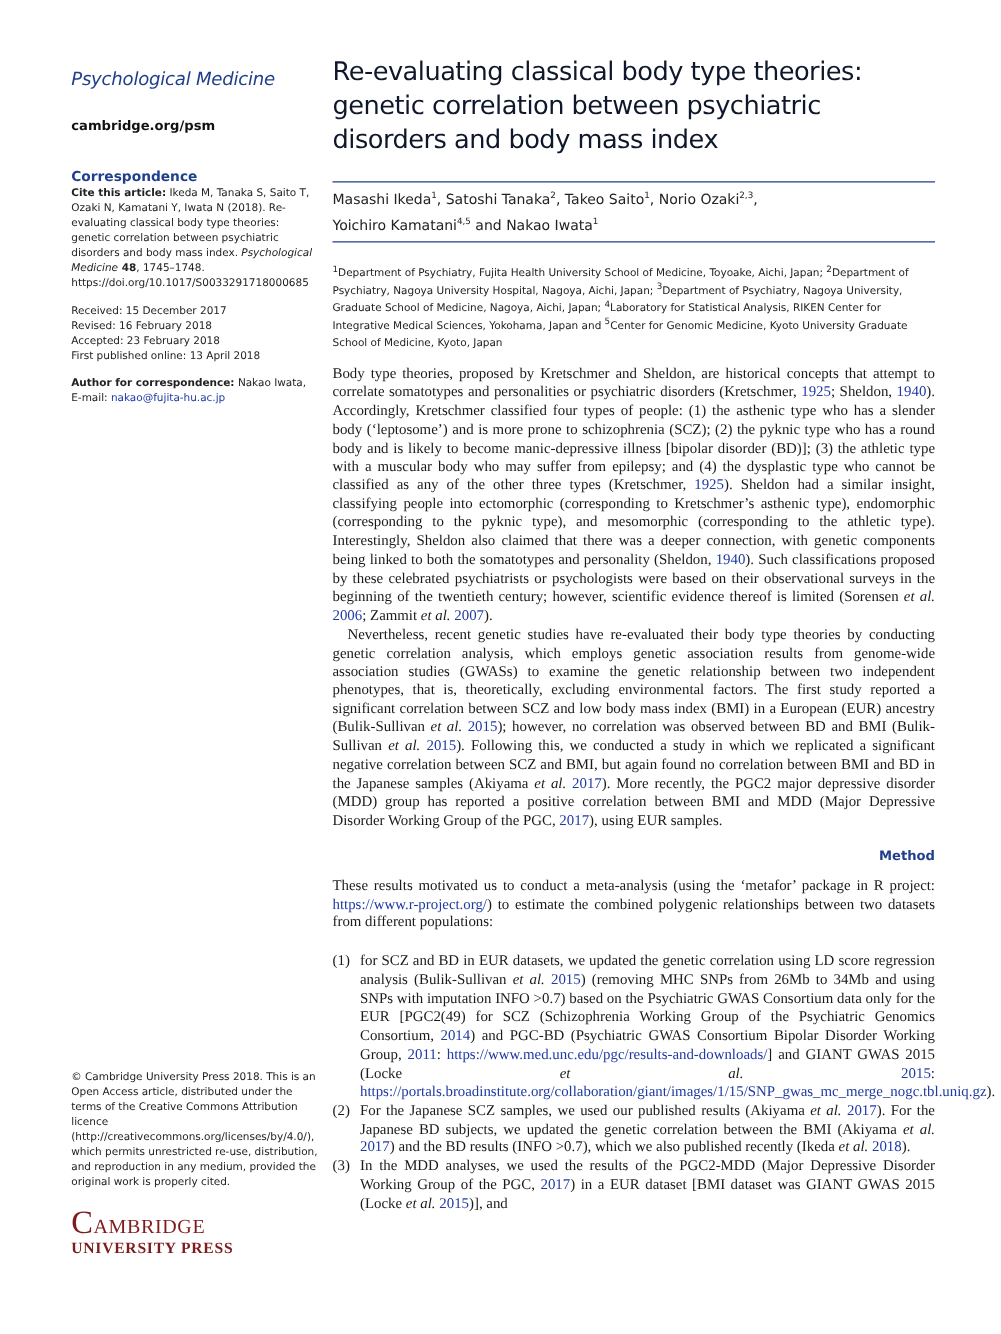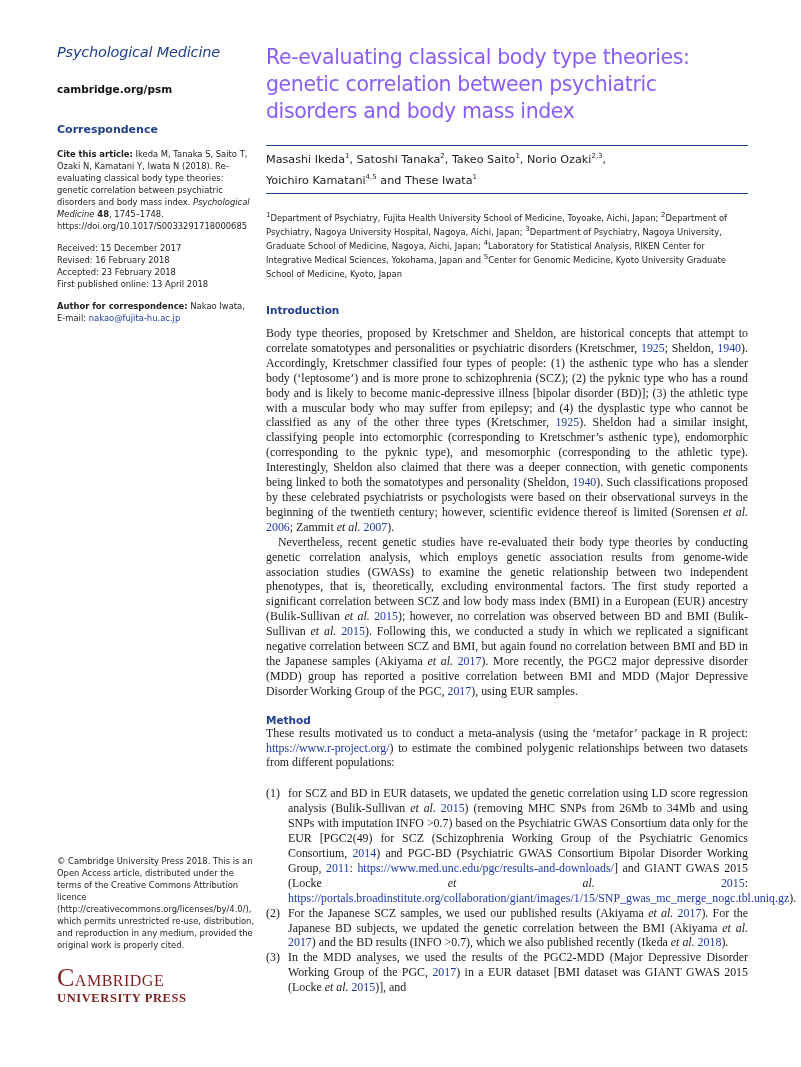--- a/index.html
+++ b/index.html
@@ -1,48 +1,48 @@
 <!DOCTYPE html>
 <html><head>
   <meta charset="utf-8">
   <style>
     html, body { margin: 0; padding: 0; background: #ffffff; }
     body { width: 801px; height: 1067px; position: relative; overflow: hidden; color: #1a1a1a; }
     a, .link { color: #1f3aa3; text-decoration: none; }
 
     
-    #sidebar { position: absolute; left: 57px; top: 44px; width: 195px; }
+    #sidebar { position: absolute; left: 57px; top: 56px; width: 195px; }
     .journal-name { font-family: "DejaVu Sans", sans-serif; font-style: italic; font-size: 14.5px; color: #1f3e8c; letter-spacing: -0.2px; }
     .journal-url { font-family: "DejaVu Sans", sans-serif; font-weight: bold; font-size: 10.5px; margin-top: 23px; color: #111; }
     .corr-heading { font-family: "DejaVu Sans", sans-serif; font-weight: bold; font-size: 11px; color: #1f3e8c; margin-top: 28px; }
     .side-text { font-family: "DejaVu Sans", sans-serif; font-size: 8.4px; line-height: 12px; color: #222; }
-    .cite { margin-top: 12px; }
+    .cite { }
     .dates { margin-top: 10px; }
     .author-corr { margin-top: 10px; }
     .license { position: absolute; left: 57px; top: 855px; width: 200px; }
     .logo { position: absolute; left: 57px; top: 966px; font-family: "Liberation Serif", serif; color: #7f1d1d; }
     .logo-top { font-size: 23px; letter-spacing: 0.5px; line-height: 24px; font-variant: small-caps; }
     .logo-top .big { font-size: 26px; }
     .logo-bottom { font-size: 12.5px; letter-spacing: 0.6px; line-height: 14px; font-weight: bold; }
 
     
     #main { position: absolute; left: 266px; top: 44px; width: 482px; }
-    .title { font-family: "DejaVu Sans", sans-serif; font-size: 20.5px; line-height: 27px; color: #8b5cf6; letter-spacing: -0.4px; }
+    .title { font-family: "DejaVu Sans", sans-serif; font-size: 20.5px; line-height: 27px; color: #0f172a; letter-spacing: -0.4px; }
     .rule { border: 0; border-top: 1.3px solid #1f3e8c; margin: 0; }
     .rule-top { margin-top: 20px; }
     .authors { font-family: "DejaVu Sans", sans-serif; font-size: 11.2px; line-height: 21px; padding: 3px 0 2px 0; color: #222; }
     .authors sup, .affil sup { font-size: 7px; vertical-align: super; line-height: 0; }
     .affil { font-family: "DejaVu Sans", sans-serif; font-size: 8.4px; line-height: 14px; margin-top: 17px; color: #222; }
     .section-head { font-family: "DejaVu Sans", sans-serif; font-weight: bold; font-size: 10.5px; color: #1f3e8c; }
     .h-intro { margin-top: 23px; }
-    .h-method { margin-top: 15px; }
+    .h-method { margin-top: 15px; text-align: right; }
     .para { font-family: "Liberation Serif", serif; font-size: 11.9px; line-height: 14.9px; text-align: justify; color: #1a1a1a; margin: 0; }
     .p-first { margin-top: 10px; }
     .indent { text-indent: 12px; }
-    .method-p { }
+    .method-p { margin-top: 10px; }
     ol.methods { list-style: none; padding: 0; margin: 16px 0 0 0; }
     ol.methods li { font-family: "Liberation Serif", serif; font-size: 11.9px; line-height: 14.9px; text-align: justify; position: relative; padding-left: 22px; margin: 0; }
     ol.methods li .num { position: absolute; left: 0; top: 0; }
     em { font-style: italic; }
   </style>
 </head>
 <body>
 
 <div id="sidebar">
   <div class="journal-name">Psychological Medicine</div>
@@ -70,26 +70,25 @@
 
 <div class="logo">
   <div class="logo-top"><span class="big">C</span><span>ambridge</span></div>
   <div class="logo-bottom">UNIVERSITY PRESS</div>
 </div>
 
 <div id="main">
   <h1 class="title" style="margin:0;font-weight:normal;">Re-evaluating classical body type theories: genetic correlation between psychiatric disorders and body mass index</h1>
 
   <hr class="rule rule-top">
-  <div class="authors" id="author-list"><span>Masashi Ikeda</span><sup>1</sup><span>, </span><span>Satoshi Tanaka</span><sup>2</sup><span>, </span><span>Takeo Saito</span><sup>1</sup><span>, </span><span>Norio Ozaki</span><sup>2,3</sup><span>,</span><br><span>Yoichiro Kamatani</span><sup>4,5</sup><span> and </span><span>These Iwata</span><sup>1</sup><span></span></div>
+  <div class="authors" id="author-list"><span>Masashi Ikeda</span><sup>1</sup><span>, </span><span>Satoshi Tanaka</span><sup>2</sup><span>, </span><span>Takeo Saito</span><sup>1</sup><span>, </span><span>Norio Ozaki</span><sup>2,3</sup><span>,</span><br><span>Yoichiro Kamatani</span><sup>4,5</sup><span> and </span><span>Nakao Iwata</span><sup>1</sup><span></span></div>
   <hr class="rule">
 
   <div class="affil" id="affiliations"><sup>1</sup><span>Department of Psychiatry, Fujita Health University School of Medicine, Toyoake, Aichi, Japan; </span><sup>2</sup><span>Department of Psychiatry, Nagoya University Hospital, Nagoya, Aichi, Japan; </span><sup>3</sup><span>Department of Psychiatry, Nagoya University, Graduate School of Medicine, Nagoya, Aichi, Japan; </span><sup>4</sup><span>Laboratory for Statistical Analysis, RIKEN Center for Integrative Medical Sciences, Yokohama, Japan and </span><sup>5</sup><span>Center for Genomic Medicine, Kyoto University Graduate School of Medicine, Kyoto, Japan</span></div>
 
-  <div class="section-head h-intro">Introduction</div>
   <p class="para p-first" id="intro-p1"><span>Body type theories, proposed by Kretschmer and Sheldon, are historical concepts that attempt to correlate somatotypes and personalities or psychiatric disorders (Kretschmer, </span><a class="link">1925</a><span>; Sheldon, </span><a class="link">1940</a><span>). Accordingly, Kretschmer classified four types of people: (1) the asthenic type who has a slender body (‘leptosome’) and is more prone to schizophrenia (SCZ); (2) the pyknic type who has a round body and is likely to become manic-depressive illness [bipolar disorder (BD)]; (3) the athletic type with a muscular body who may suffer from epilepsy; and (4) the dysplastic type who cannot be classified as any of the other three types (Kretschmer, </span><a class="link">1925</a><span>). Sheldon had a similar insight, classifying people into ectomorphic (corresponding to Kretschmer’s asthenic type), endomorphic (corresponding to the pyknic type), and mesomorphic (corresponding to the athletic type). Interestingly, Sheldon also claimed that there was a deeper connection, with genetic components being linked to both the somatotypes and personality (Sheldon, </span><a class="link">1940</a><span>). Such classifications proposed by these celebrated psychiatrists or psychologists were based on their observational surveys in the beginning of the twentieth century; however, scientific evidence thereof is limited (Sorensen </span><em>et al.</em><span> </span><a class="link">2006</a><span>; Zammit </span><em>et al.</em><span> </span><a class="link">2007</a><span>).</span></p>
   <p class="para indent" id="intro-p2"><span>Nevertheless, recent genetic studies have re-evaluated their body type theories by conducting genetic correlation analysis, which employs genetic association results from genome-wide association studies (GWASs) to examine the genetic relationship between two independent phenotypes, that is, theoretically, excluding environmental factors. The first study reported a significant correlation between SCZ and low body mass index (BMI) in a European (EUR) ancestry (Bulik-Sullivan </span><em>et al.</em><span> </span><a class="link">2015</a><span>); however, no correlation was observed between BD and BMI (Bulik-Sullivan </span><em>et al.</em><span> </span><a class="link">2015</a><span>). Following this, we conducted a study in which we replicated a significant negative correlation between SCZ and BMI, but again found no correlation between BMI and BD in the Japanese samples (Akiyama </span><em>et al.</em><span> </span><a class="link">2017</a><span>). More recently, the PGC2 major depressive disorder (MDD) group has reported a positive correlation between BMI and MDD (Major Depressive Disorder Working Group of the PGC, </span><a class="link">2017</a><span>), using EUR samples.</span></p>
 
   <div class="section-head h-method">Method</div>
   <p class="para method-p" id="method-p1"><span>These results motivated us to conduct a meta-analysis (using the ‘metafor’ package in R project: </span><a class="link">https://www.r-project.org/</a><span>) to estimate the combined polygenic relationships between two datasets from different populations:</span></p>
   <ol class="methods" id="method-list">
       <li><span class="num">(1)</span><span>for SCZ and BD in EUR datasets, we updated the genetic correlation using LD score regression analysis (Bulik-Sullivan </span><em>et al.</em><span> </span><a class="link">2015</a><span>) (removing MHC SNPs from 26Mb to 34Mb and using SNPs with imputation INFO &gt;0.7) based on the Psychiatric GWAS Consortium data only for the EUR [PGC2(49) for SCZ (Schizophrenia Working Group of the Psychiatric Genomics Consortium, </span><a class="link">2014</a><span>) and PGC-BD (Psychiatric GWAS Consortium Bipolar Disorder Working Group, </span><a class="link">2011</a><span>: </span><a class="link">https://www.med.unc.edu/pgc/results-and-downloads/</a><span>] and GIANT GWAS 2015 (Locke </span><em>et al.</em><span> </span><a class="link">2015</a><span>: </span><a class="link">https://portals.broadinstitute.org/collaboration/giant/images/1/15/SNP_gwas_mc_merge_nogc.tbl.uniq.gz</a><span>).</span></li>
       <li><span class="num">(2)</span><span>For the Japanese SCZ samples, we used our published results (Akiyama </span><em>et al.</em><span> </span><a class="link">2017</a><span>). For the Japanese BD subjects, we updated the genetic correlation between the BMI (Akiyama </span><em>et al.</em><span> </span><a class="link">2017</a><span>) and the BD results (INFO &gt;0.7), which we also published recently (Ikeda </span><em>et al.</em><span> </span><a class="link">2018</a><span>).</span></li>
       <li><span class="num">(3)</span><span>In the MDD analyses, we used the results of the PGC2-MDD (Major Depressive Disorder Working Group of the PGC, </span><a class="link">2017</a><span>) in a EUR dataset [BMI dataset was GIANT GWAS 2015 (Locke </span><em>et al.</em><span> </span><a class="link">2015</a><span>)], and</span></li>
     </ol>

